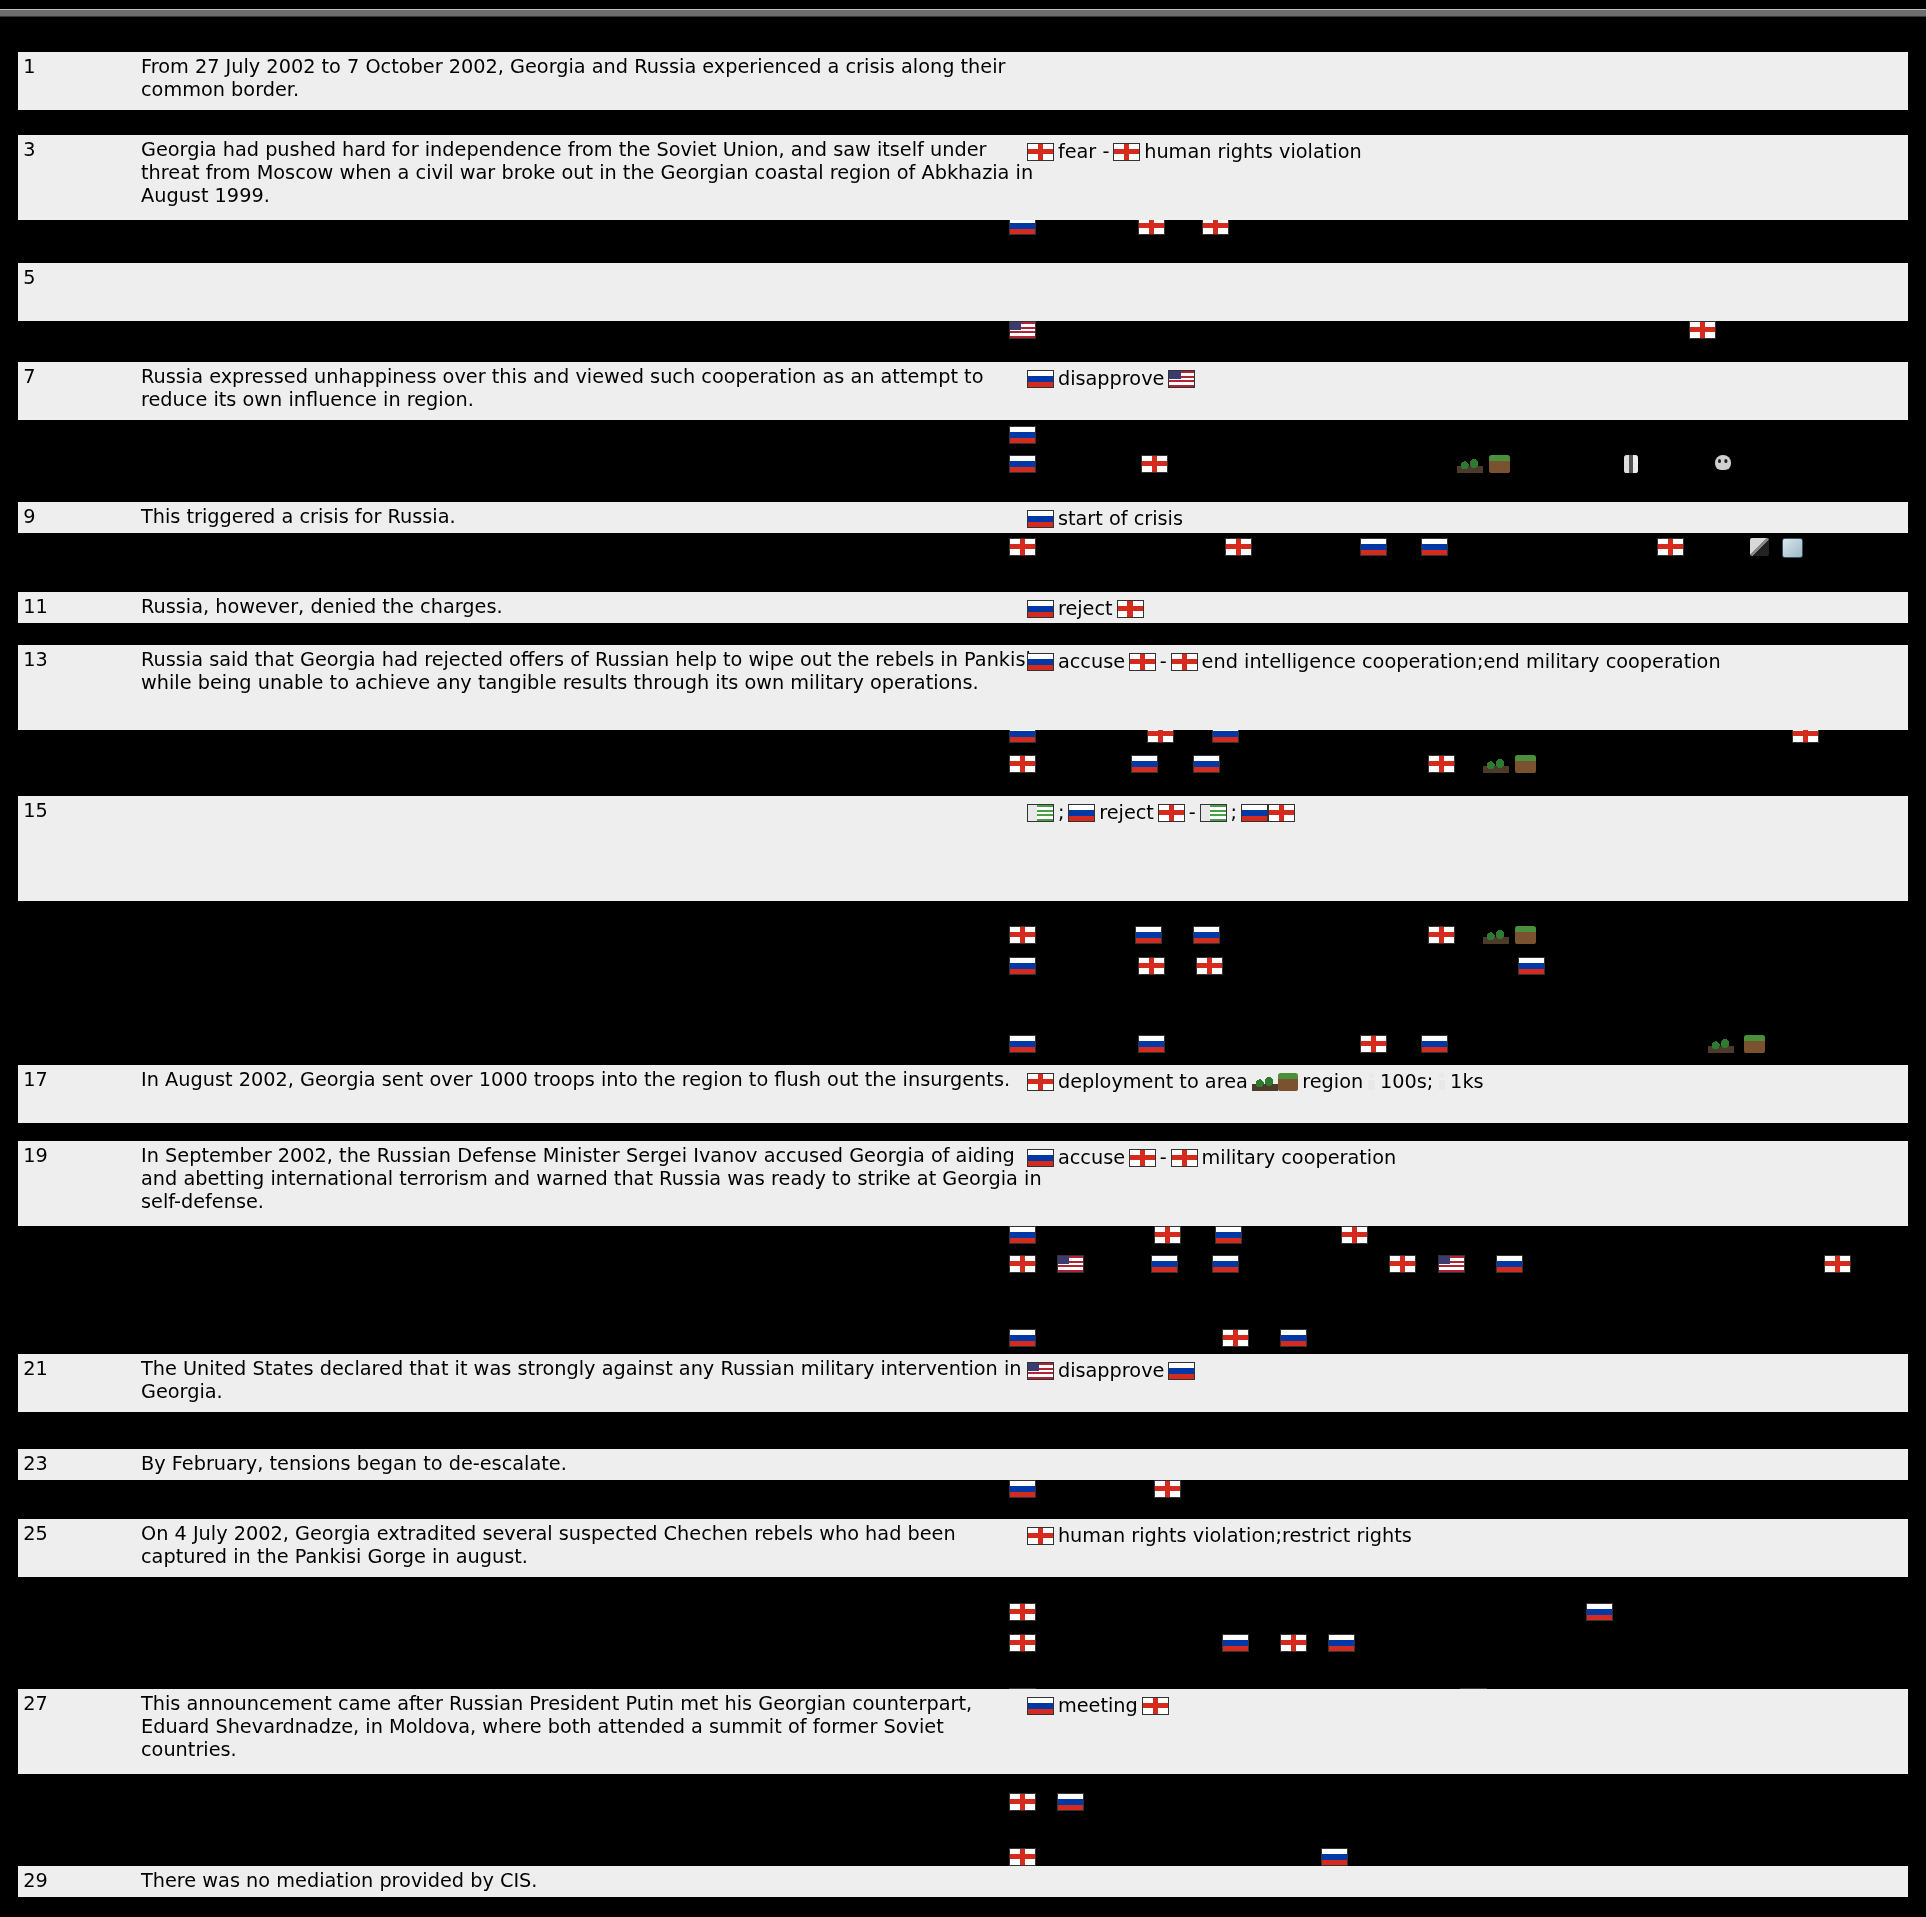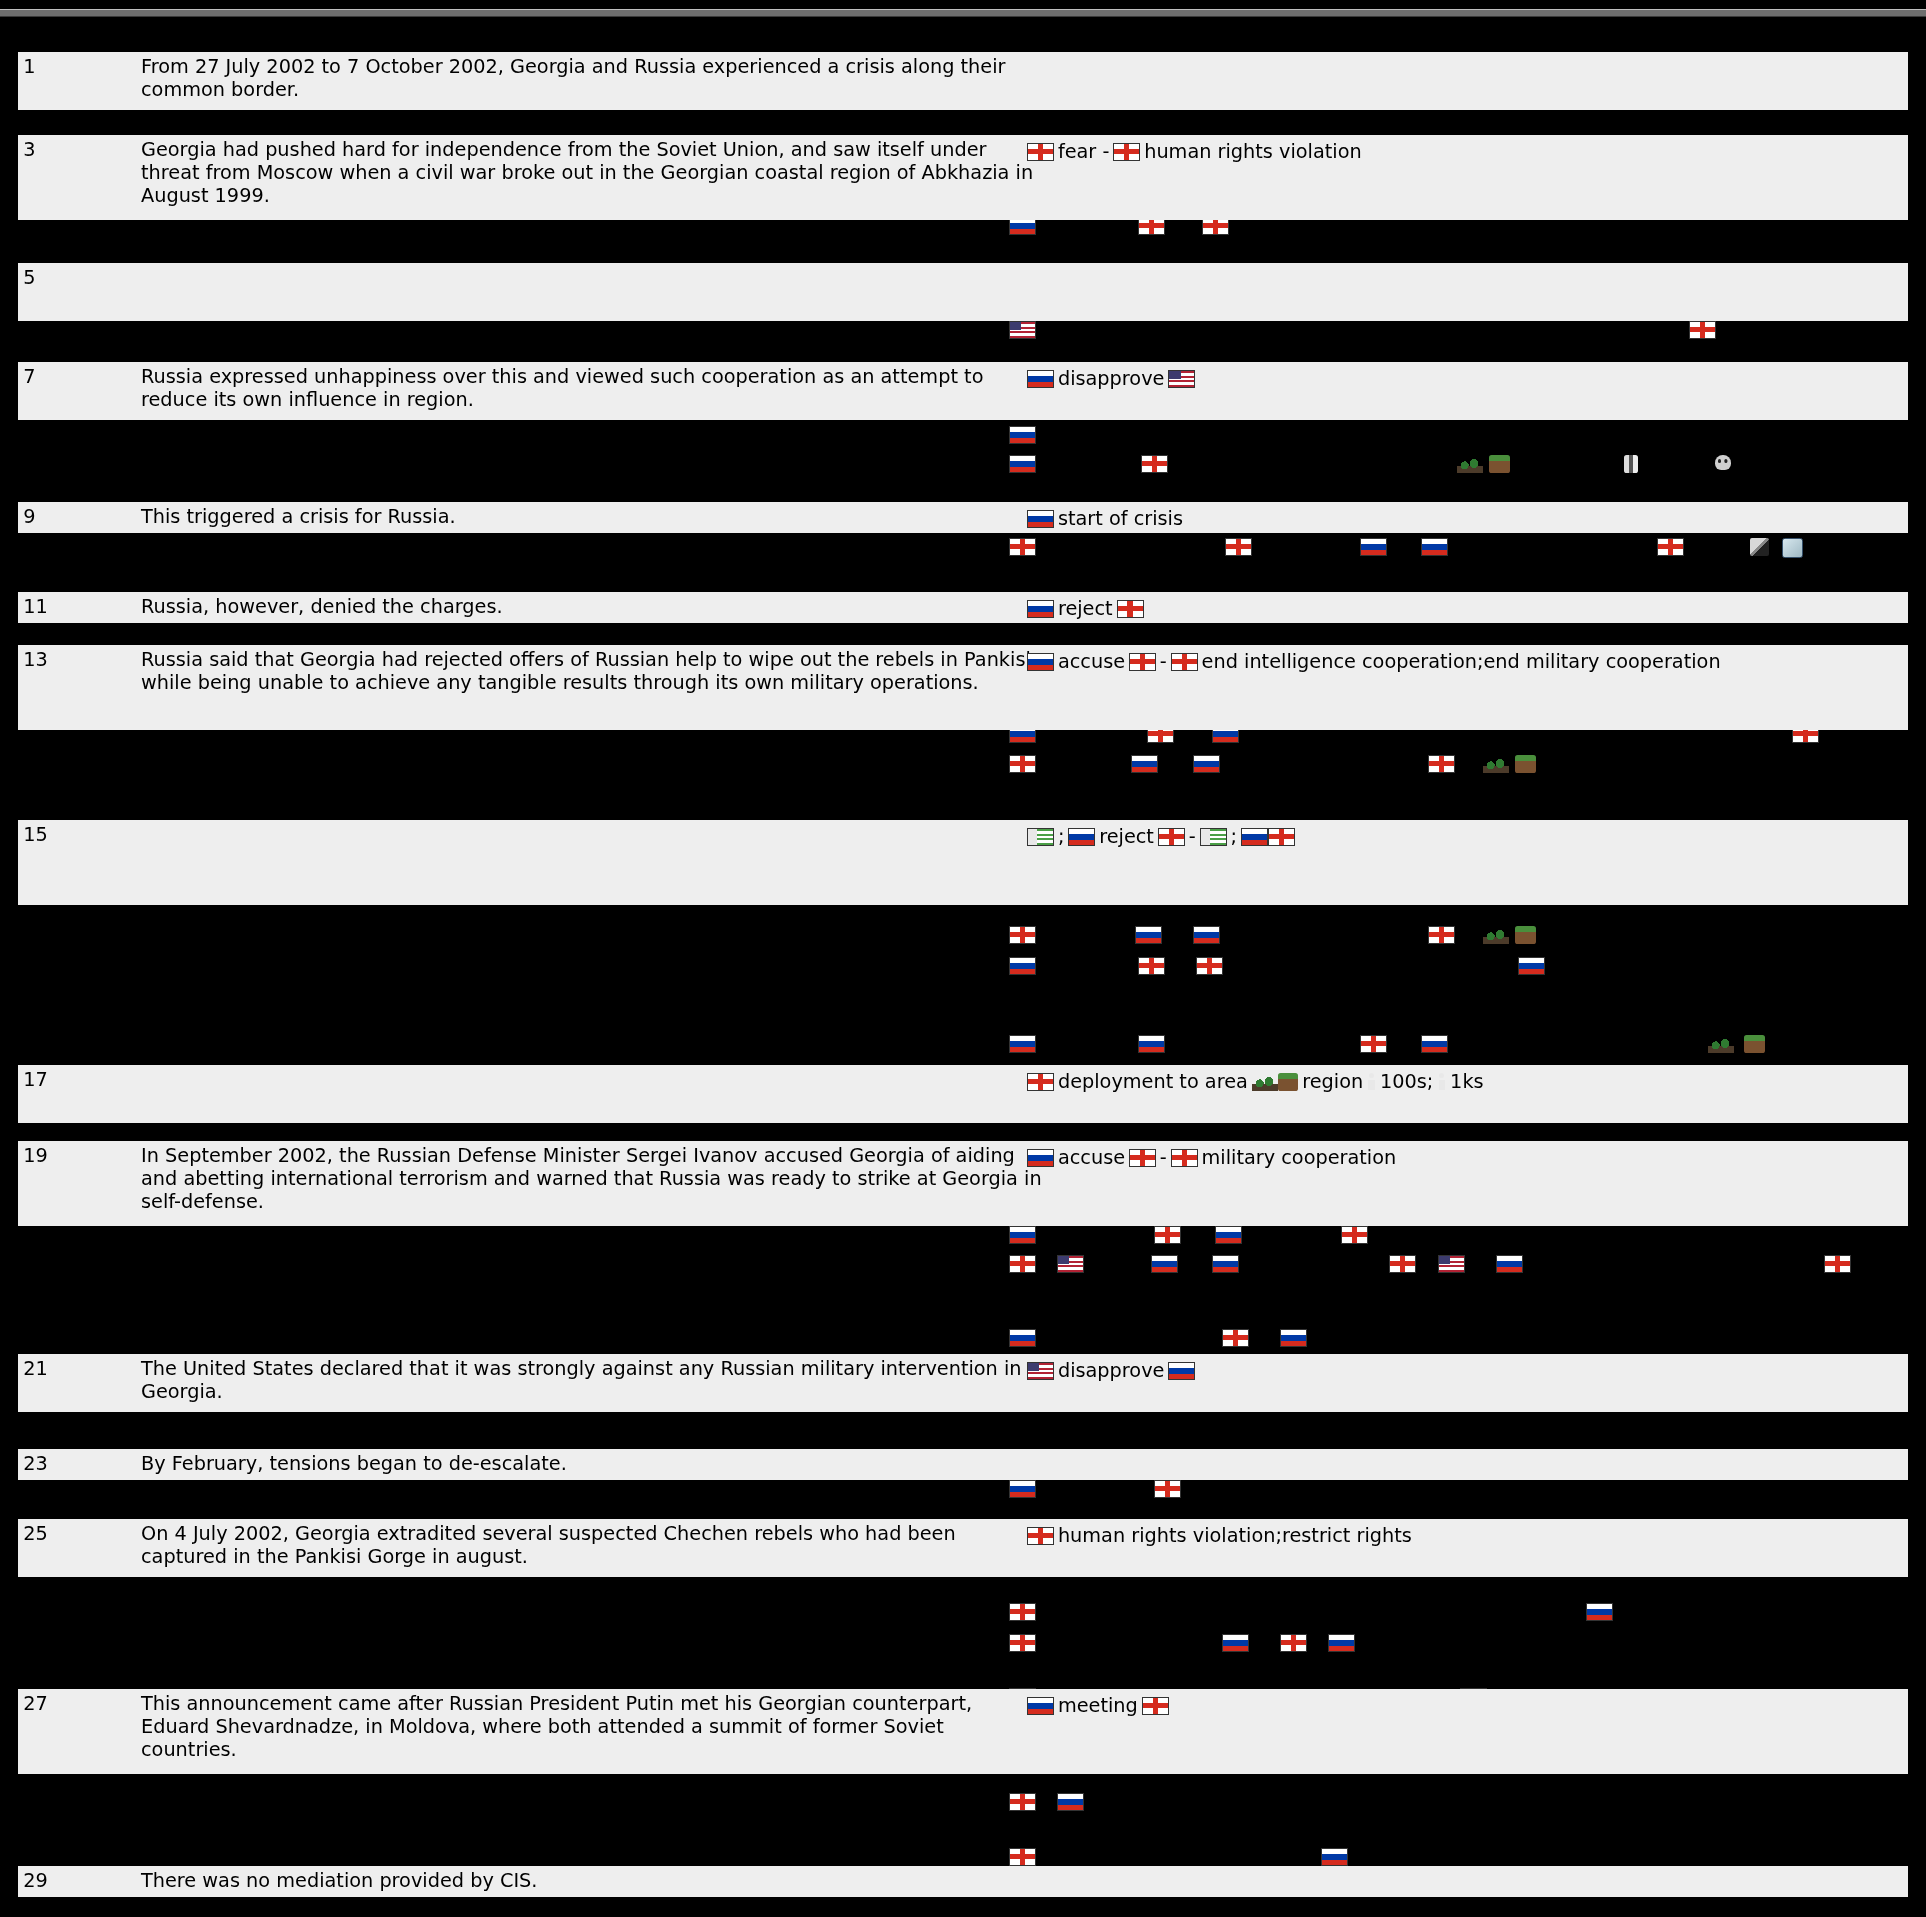--- a/index.html
+++ b/index.html
@@ -405,37 +405,38 @@
         <div class="txt">Russia said that Georgia had rejected offers of Russian help to wipe out the rebels in Pankisi, while being unable to achieve any tangible results through its own military operations.</div>
         <div class="annot">
           <span class="flag ru"></span>
           <span class="lbl">accuse</span>
           <span class="flag ge"></span>
           <span class="lbl">-</span>
           <span class="flag ge"></span>
           <span class="lbl">end intelligence cooperation;end military cooperation</span>
         </div>
       </div>
-      <div class="row" style="top: 820px; height: 85px;">
+      <div class="row" style="top: 796px; height: 105px;">
         <div class="num">15</div>
         <div class="annot">
           <span class="flag ab"></span>
           <span class="lbl">;</span>
           <span class="flag ru"></span>
           <span class="lbl">reject</span>
           <span class="flag ge"></span>
           <span class="lbl">-</span>
           <span class="flag ab"></span>
           <span class="lbl">;</span>
           <span class="flag ru"></span>
           <span class="flag ge"></span>
         </div>
       </div>
       <div class="row" style="top: 1065px; height: 58px;">
         <div class="num">17</div>
+        <div class="txt">In August 2002, Georgia sent over 1000 troops into the region to flush out the insurgents.</div>
         <div class="annot">
           <span class="flag ge"></span>
           <span class="lbl">deployment to area</span>
           <span class="ico ico-region"></span>
           <span class="ico ico-dirt"></span>
           <span class="lbl">region</span>
           <span class="ico ico-person"></span>
           <span class="lbl">100s;</span>
           <span class="ico ico-person"></span>
           <span class="lbl">1ks</span>

